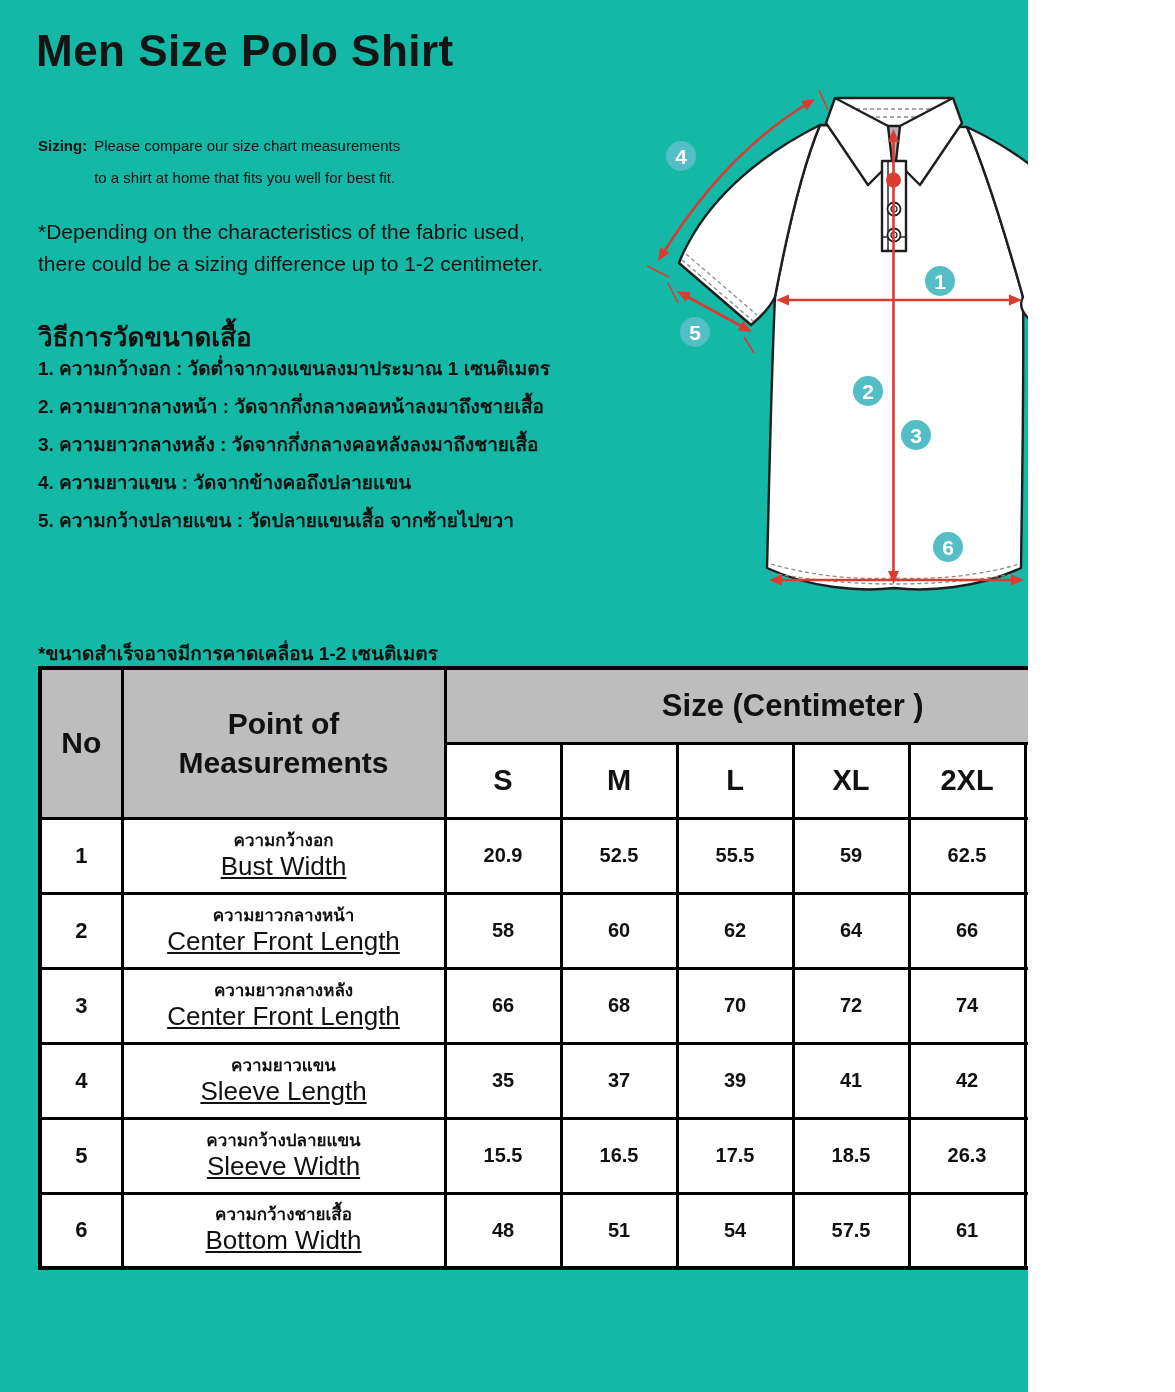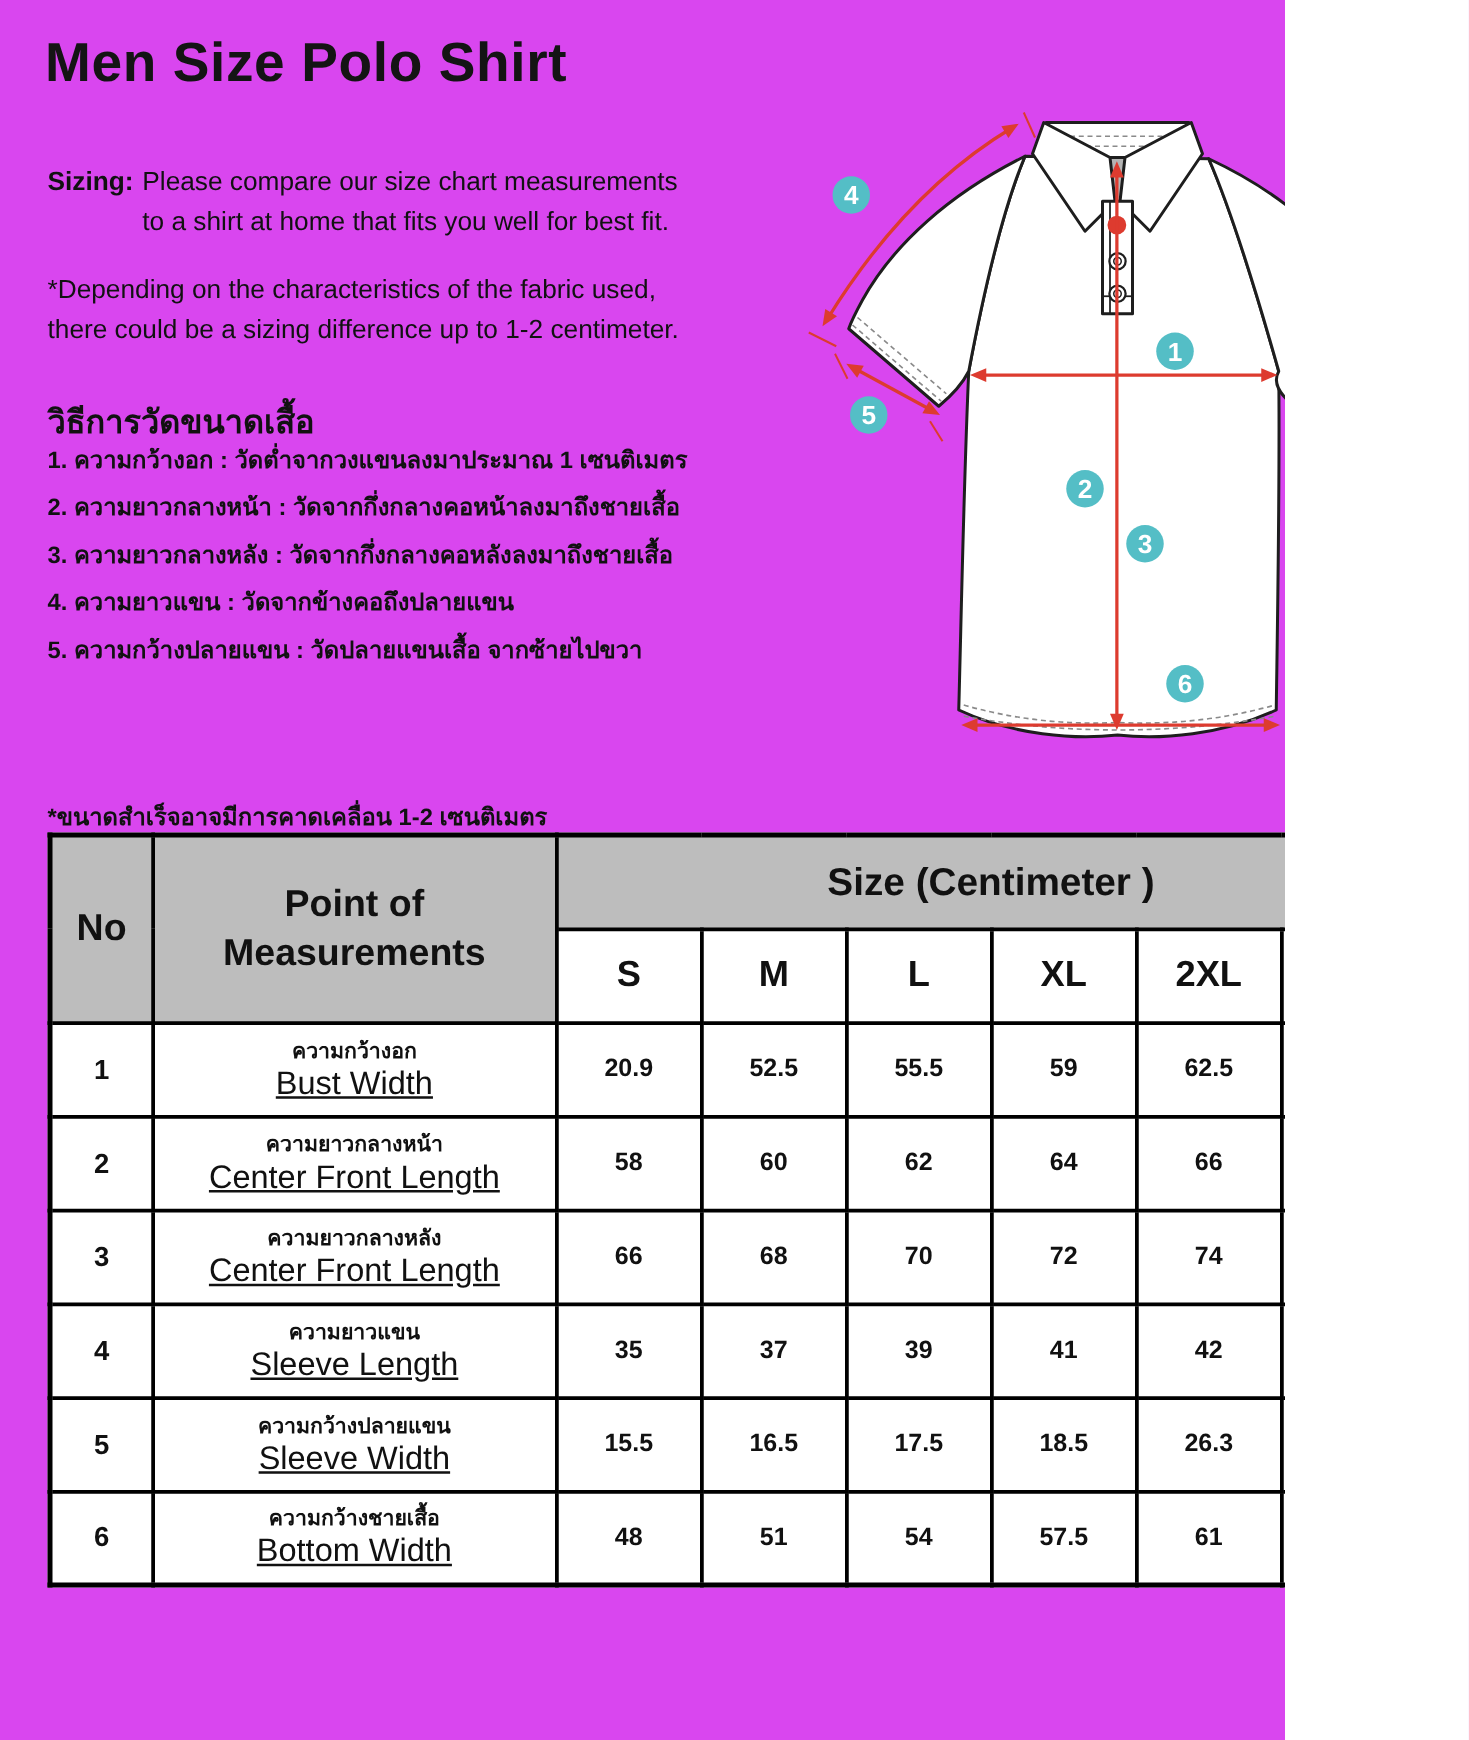--- a/index.html
+++ b/index.html
@@ -1,32 +1,32 @@
 <!DOCTYPE html>
 <html><head>
 <meta charset="utf-8">
 <style>
   html,body { margin:0; padding:0; background:#fff; }
   .sheet {
-    position:relative; width:1028px; height:1392px; background:#d946ef;
+    position:relative; width:1028px; height:1392px; background:#14b8a6;
     font-family:"Liberation Sans","DejaVu Sans",sans-serif; color:#111;
     overflow:hidden;
   }
   .page-title {
     position:absolute; left:36px; top:26px;
     font-size:44px; font-weight:bold; letter-spacing:0.5px; color:#141414;
   }
   .brand-logo {
     position:absolute; left:1064px; top:53px;
     font-family:Liberation Serif, serif;
     font-size:24px; font-weight:bold; letter-spacing:1px; color:#1a1a1a;margin-left:32px;
   }
   .sizing-note {
     position:absolute; left:38px; top:130px; width:590px;
-    font-size:21px; line-height:32px; display:flex;
+    font-size:15px; line-height:32px; display:flex;
   }
   .sizing-note .lbl { font-weight:bold; white-space:nowrap; margin-right:7px; }
   .fabric-note {
     position:absolute; left:38px; top:216px; width:600px;
     font-size:21px; line-height:32px;
   }
   .thai-heading {
     position:absolute; left:38px; top:316px;
     font-size:26px; font-weight:bold;
   }

